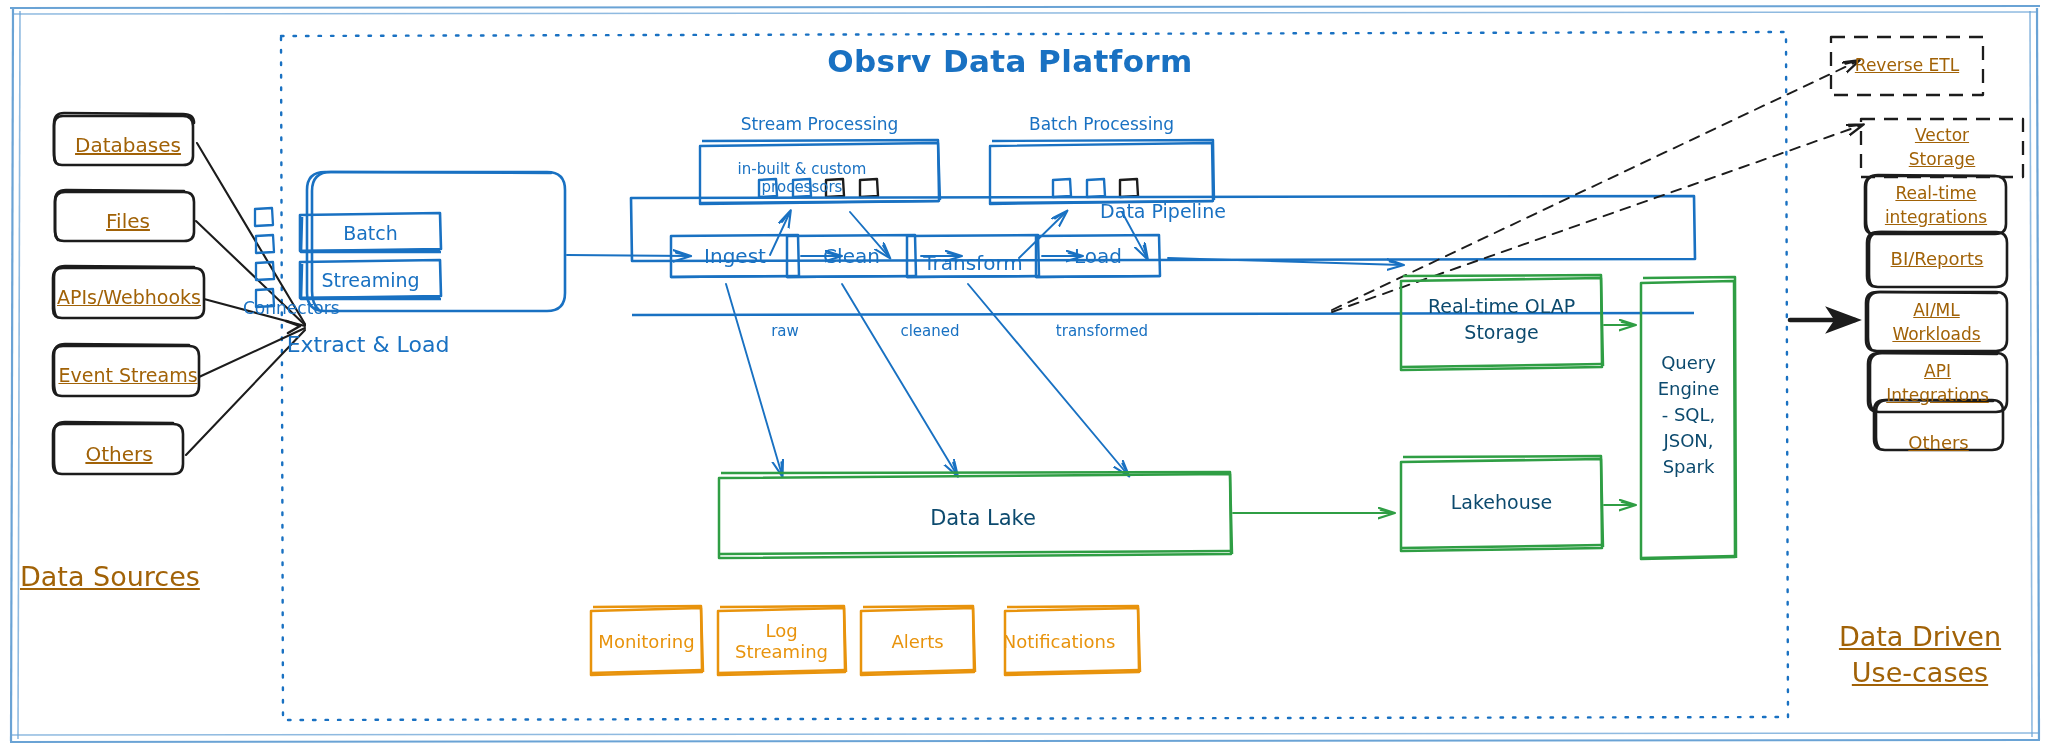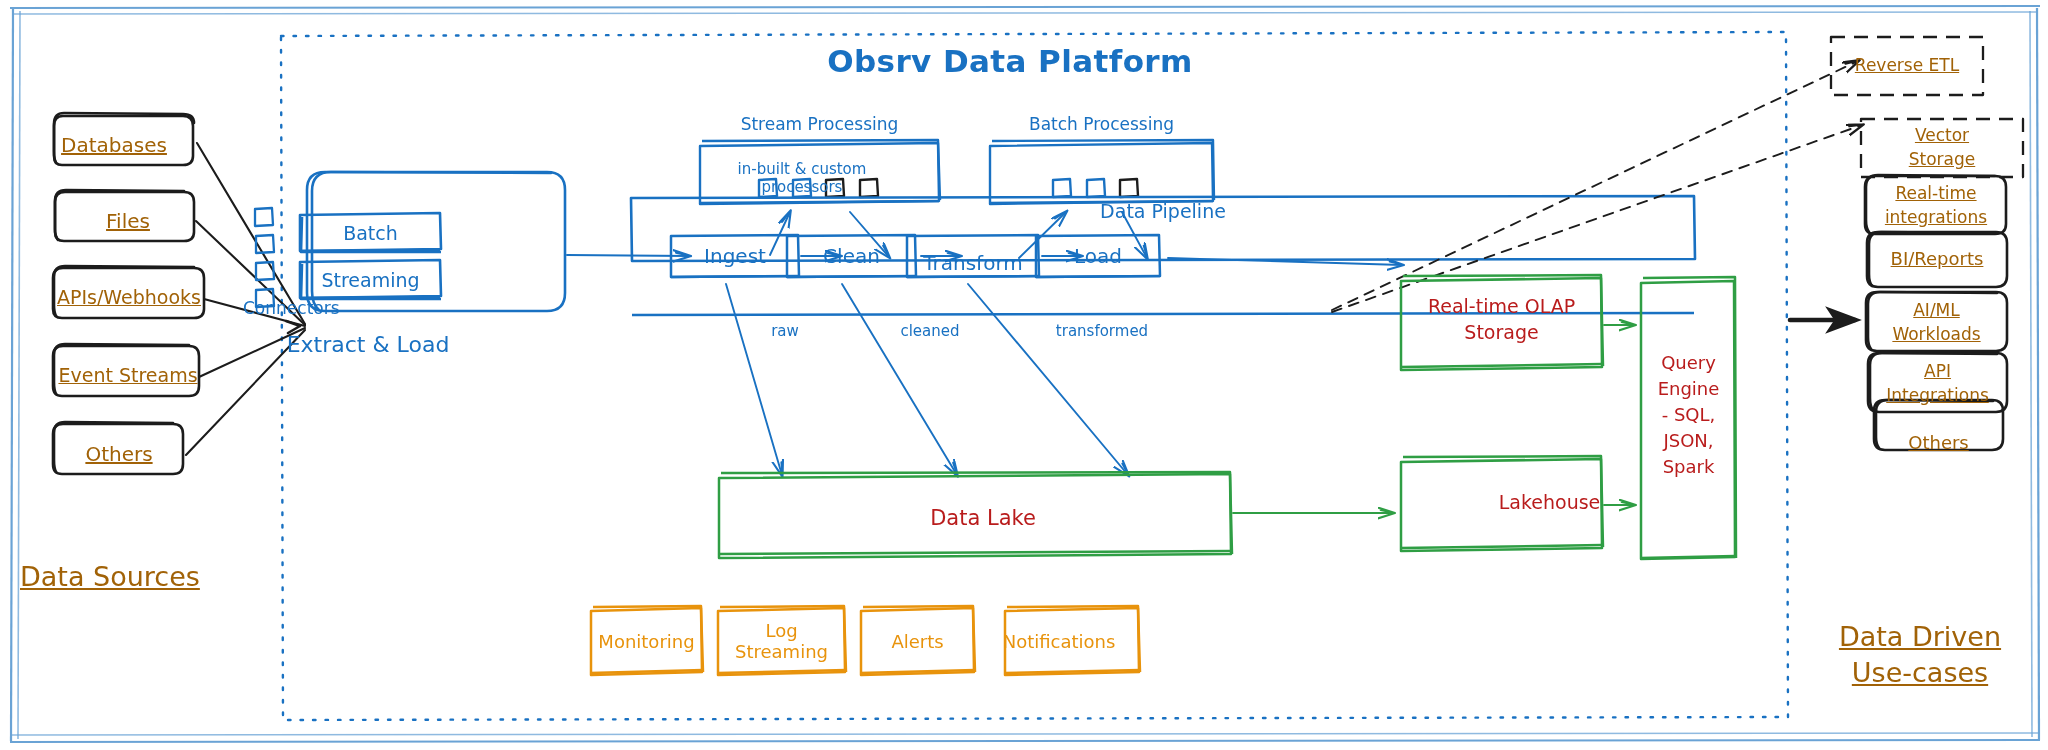--- a/index.html
+++ b/index.html
@@ -6,21 +6,21 @@
   body{width:2048px;height:750px;overflow:hidden;
        font-family:"DejaVu Sans","Liberation Sans",sans-serif;}
   #stage{position:relative;width:2048px;height:750px;}
   #stage > svg{position:absolute;left:0;top:0;}
 
   .lbl{position:absolute;display:flex;align-items:center;justify-content:center;
        text-align:center;line-height:1.15;pointer-events:none;}
 
   .blk{color:#a16207;text-decoration:underline;}
   .blu{color:#1971c2;}
-  .grn{color:#b91c1c;}
+  .grn{color:#0c4a6e;}
   .org{color:#e8930c;}
 
   .hand{font-family:"DejaVu Sans","Liberation Sans",sans-serif;}
 </style>
 </head>
 <body>
 
 <div id="stage">
 
 <svg width="2048" height="750" viewBox="0 0 2048 750">
@@ -228,21 +228,21 @@
     <path d="M1879,448 q-3,-4 -3,-11 l0,-25 q0,-12 12,-12 l105,1"></path>
   </g>
   <g fill="none" stroke="#1c1c1c" stroke-width="4.6" stroke-linecap="round">
     <path d="M1790,320 L1855,320" marker-end="url(#ahBlackFat)"></path>
   </g>
 
 </svg>
 
 <div class="lbl blu hand" style="left:800px;top:40px;width:420px;height:44px;font-size:31px;font-weight:700;letter-spacing:.4px;">Obsrv Data Platform</div>
 
-<div class="lbl blk hand" style="left:40px;top:126px;width:148px;height:39px;font-size:20px;">Databases</div>
+<div class="lbl blk hand" style="left:54px;top:126px;width:148px;height:39px;font-size:20px;">Databases</div>
 <div class="lbl blk hand" style="left:55px;top:202px;width:146px;height:39px;font-size:20px;">Files</div>
 <div class="lbl blk hand" style="left:53px;top:278px;width:152px;height:40px;font-size:19px;">APIs/Webhooks</div>
 <div class="lbl blk hand" style="left:53px;top:356px;width:150px;height:40px;font-size:19px;">Event Streams</div>
 <div class="lbl blk hand" style="left:53px;top:434px;width:132px;height:40px;font-size:20px;">Others</div>
 <div class="lbl blk hand" style="left:16px;top:555px;width:250px;height:44px;font-size:27px;justify-content:flex-start;padding-left:4px;">Data Sources</div>
 
 <div class="lbl blu hand" style="left:300px;top:215px;width:141px;height:37px;font-size:19px;">Batch</div>
 <div class="lbl blu hand" style="left:300px;top:262px;width:141px;height:37px;font-size:19px;">Streaming</div>
 <div class="lbl blu hand" style="left:243px;top:296px;width:130px;height:26px;font-size:17px;justify-content:flex-start;">Connectors</div>
 <div class="lbl blu hand" style="left:268px;top:330px;width:200px;height:30px;font-size:22px;">Extract &amp; Load</div>
@@ -257,21 +257,21 @@
 <div class="lbl blu hand" style="left:787px;top:237px;width:129px;height:39px;font-size:20px;">Clean</div>
 <div class="lbl blu hand" style="left:907px;top:237px;width:132px;height:39px;font-size:20px;margin-top:7px;">Transform</div>
 <div class="lbl blu hand" style="left:1036px;top:237px;width:124px;height:39px;font-size:20px;">Load</div>
 
 <div class="lbl blu hand" style="left:750px;top:320px;width:70px;height:24px;font-size:15px;">raw</div>
 <div class="lbl blu hand" style="left:885px;top:320px;width:90px;height:24px;font-size:15px;">cleaned</div>
 <div class="lbl blu hand" style="left:1037px;top:320px;width:130px;height:24px;font-size:15px;">transformed</div>
 
 <div class="lbl grn hand" style="left:1401px;top:294px;width:201px;height:26px;font-size:19px;">Real-time OLAP</div>
 <div class="lbl grn hand" style="left:1401px;top:320px;width:201px;height:26px;font-size:19px;">Storage</div>
-<div class="lbl grn hand" style="left:1401px;top:486px;width:201px;height:34px;font-size:19px;margin-left:48px;">Lakehouse</div>
+<div class="lbl grn hand" style="left:1401px;top:486px;width:201px;height:34px;font-size:19px;">Lakehouse</div>
 <div class="lbl grn hand" style="left:719px;top:480px;width:512px;height:76px;font-size:21px;padding-left:8px;">Data Lake</div>
 
 <div class="lbl grn hand" style="left:1641px;top:350px;width:95px;height:26px;font-size:18px;">Query</div>
 <div class="lbl grn hand" style="left:1641px;top:376px;width:95px;height:26px;font-size:18px;">Engine</div>
 <div class="lbl grn hand" style="left:1641px;top:402px;width:95px;height:26px;font-size:18px;">- SQL,</div>
 <div class="lbl grn hand" style="left:1641px;top:428px;width:95px;height:26px;font-size:18px;">JSON,</div>
 <div class="lbl grn hand" style="left:1641px;top:454px;width:95px;height:26px;font-size:18px;">Spark</div>
 
 <div class="lbl org hand" style="left:591px;top:611px;width:111px;height:62px;font-size:18px;">Monitoring</div>
 <div class="lbl org hand" style="left:718px;top:611px;width:127px;height:62px;font-size:18px;">Log Streaming</div>

